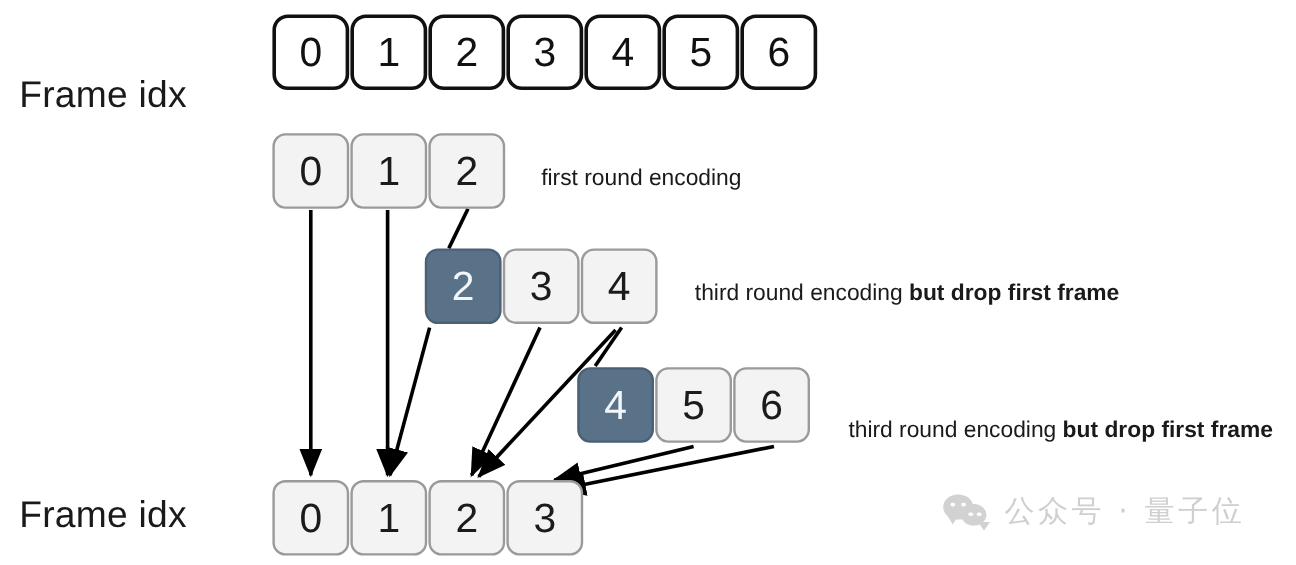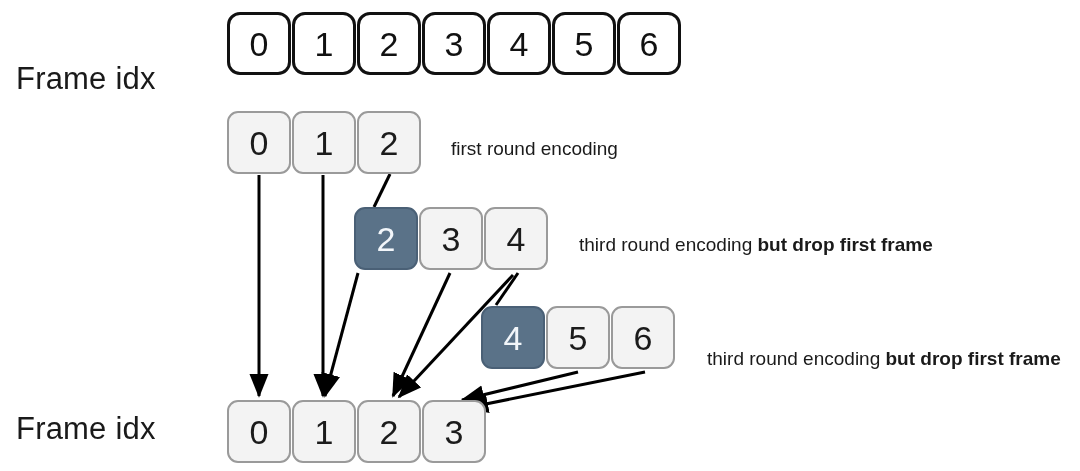--- a/index.html
+++ b/index.html
@@ -178,14 +178,27 @@
   </div>
 
   <div class="row-label" style="left:16px; top:411px;">Frame idx</div>
   <div class="boxrow" style="left:227px; top:400px;">
     <div class="cell light">0</div>
     <div class="cell light">1</div>
     <div class="cell light">2</div>
     <div class="cell light">3</div>
   </div>
 
+  <div class="watermark" style="left:786px; top:409px;">
+    <div class="wm-icon">
+      <div class="b1"></div>
+      <div class="t1"></div>
+      <div class="b2"></div>
+      <div class="t2"></div>
+      <div class="e" style="left:6px; top:8px;"></div>
+      <div class="e" style="left:15px; top:8px;"></div>
+      <div class="e" style="left:21px; top:16px;"></div>
+      <div class="e" style="left:28px; top:16px;"></div>
+    </div>
+    <div class="wm-text">公众号 · 量子位</div>
+  </div>
 
 </div>
 
 </body></html>

